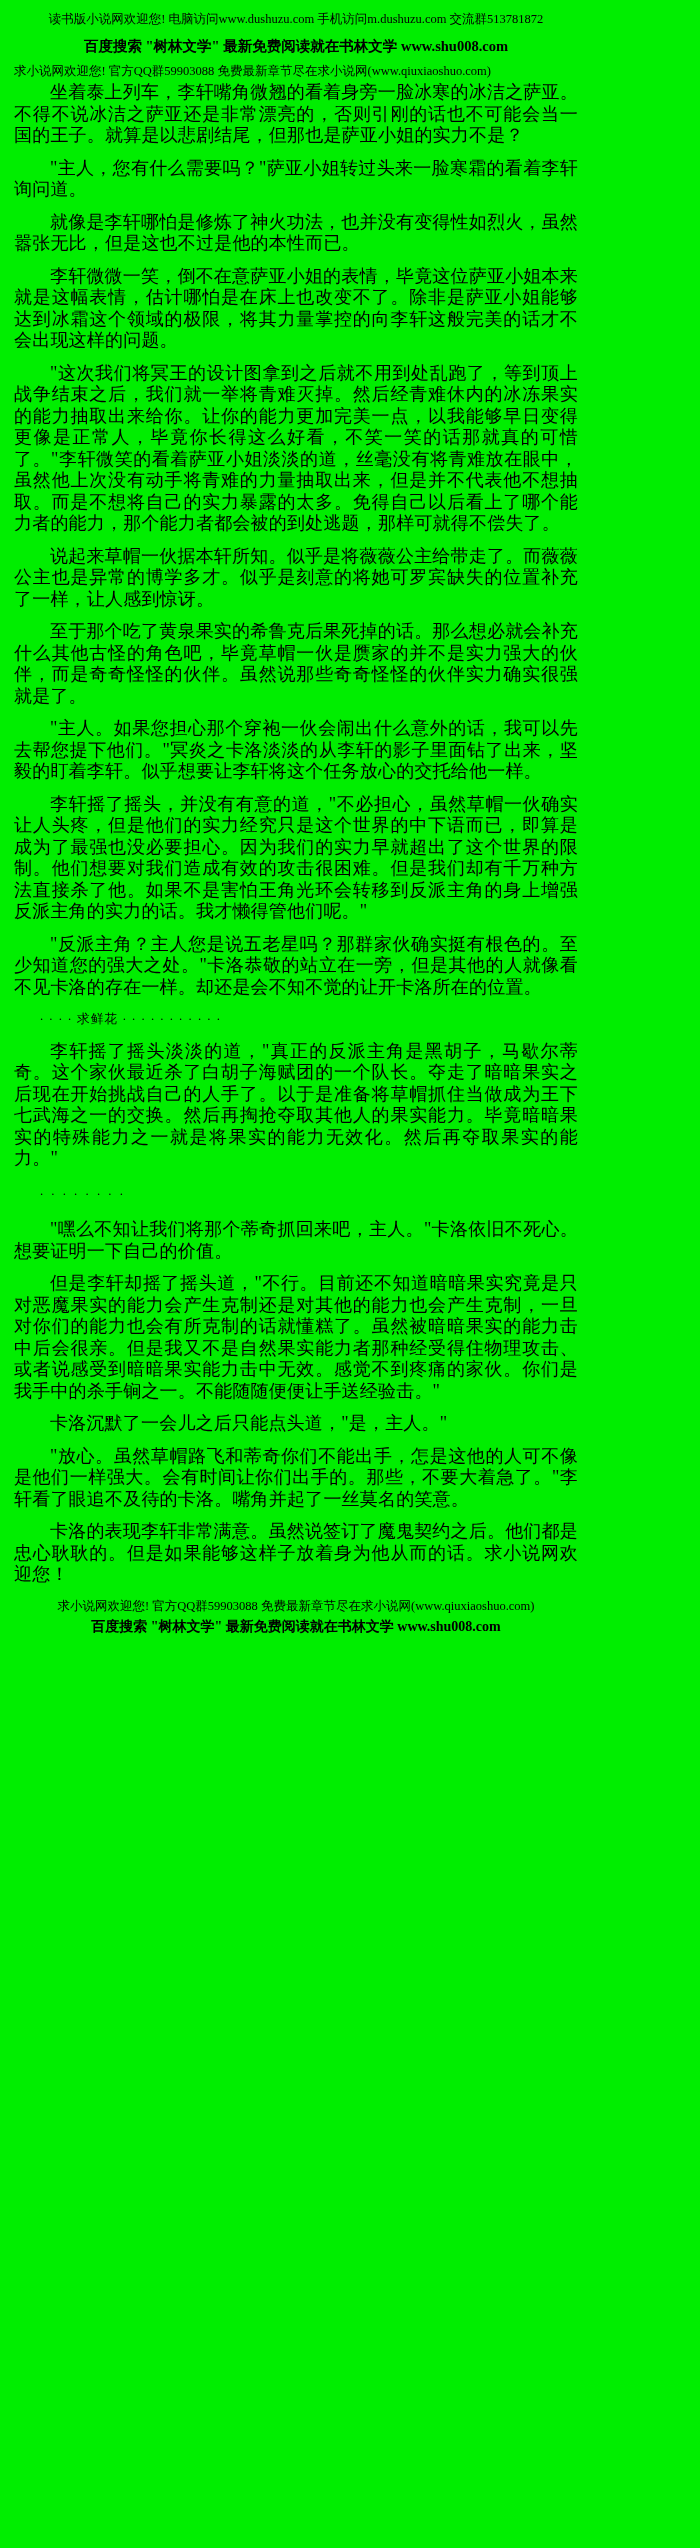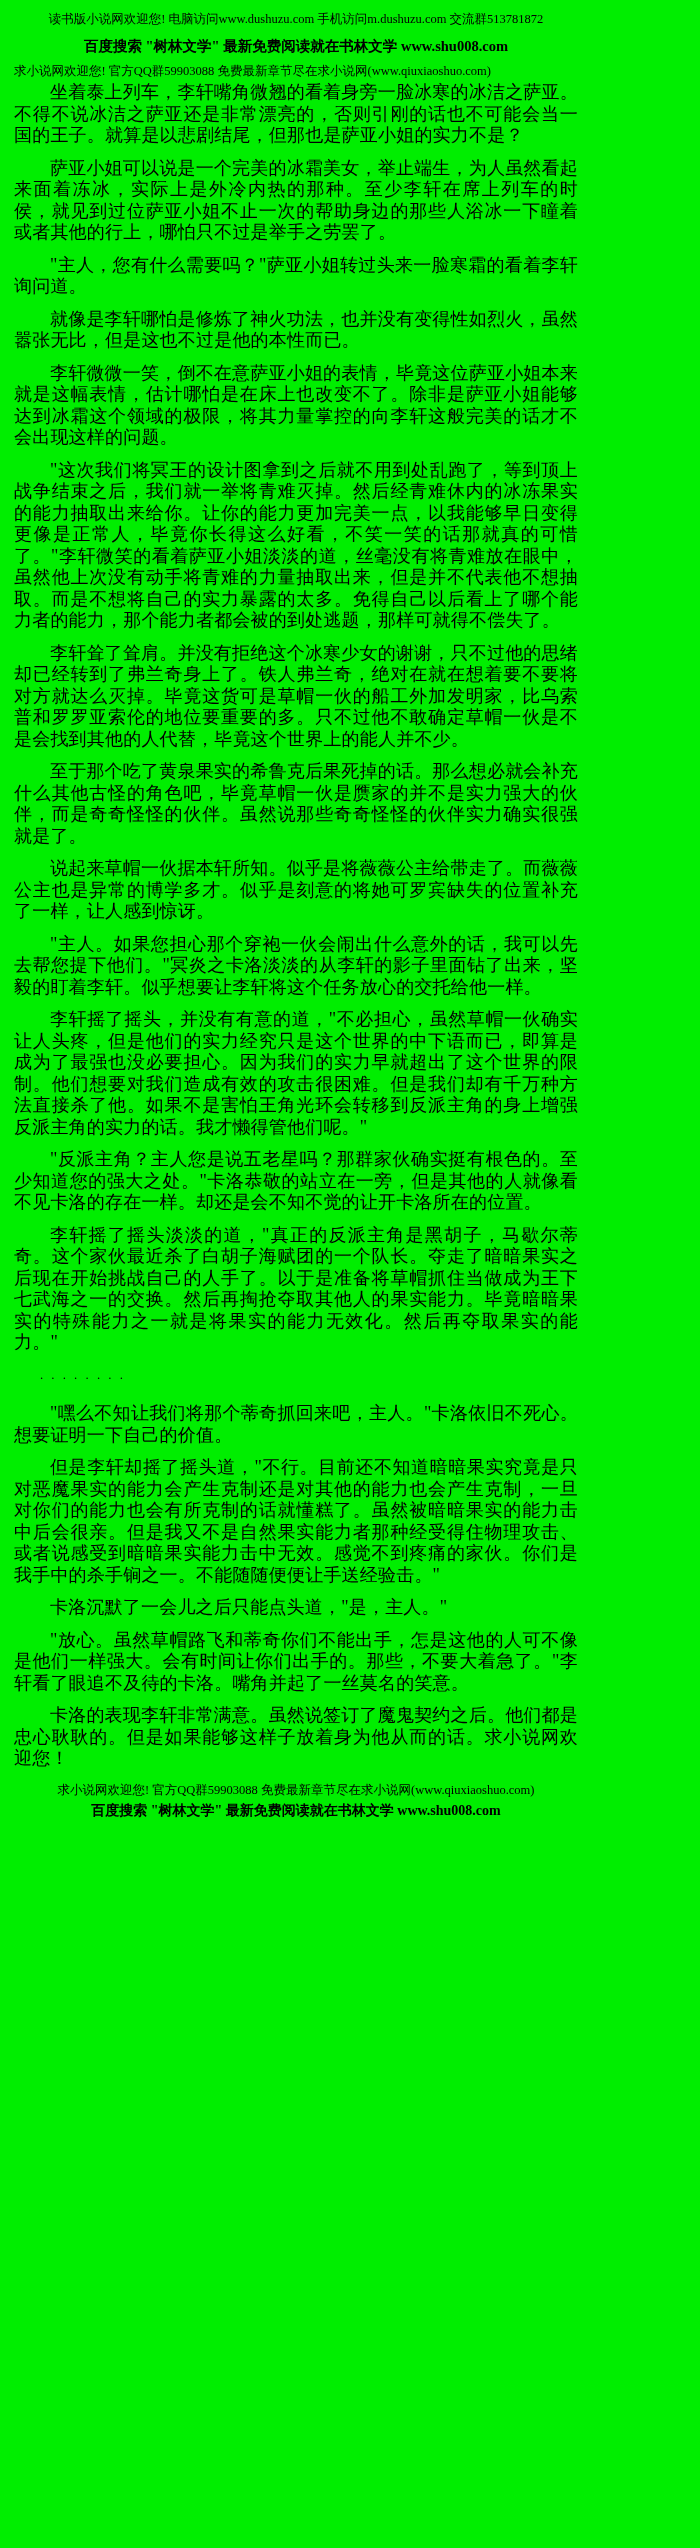--- a/index.html
+++ b/index.html
@@ -87,32 +87,31 @@
 
   <div class="spacer-top"></div>
 
   <div class="hdr-line">读书版小说网欢迎您! 电脑访问www.dushuzu.com 手机访问m.dushuzu.com 交流群513781872</div>
 
   <div class="hdr-big">百度搜索 "树林文学" 最新免费阅读就在书林文学 www.shu008.com</div>
 
   <div class="hdr-sub">求小说网欢迎您! 官方QQ群59903088 免费最新章节尽在求小说网(www.qiuxiaoshuo.com)</div>
 
   <div class="para">坐着泰上列车，李轩嘴角微翘的看着身旁一脸冰寒的冰洁之萨亚。不得不说冰洁之萨亚还是非常漂亮的，否则引刚的话也不可能会当一国的王子。就算是以悲剧结尾，但那也是萨亚小姐的实力不是？</div>
-  <div class="para">萨亚小姐可以说是一个完美的冰霜美女，举止端生，为人虽然看起来面着冻冰，实际上是外冷内热的那种。至少李轩在席上列车的时侯，就见到过位萨亚小姐不止一次的帮助身边的那些人浴冰一下瞳着或者其他的行上，哪怕只不过是举手之劳罢了。</div>
   <div class="para">"主人，您有什么需要吗？"萨亚小姐转过头来一脸寒霜的看着李轩询问道。</div>
   <div class="para">就像是李轩哪怕是修炼了神火功法，也并没有变得性如烈火，虽然嚣张无比，但是这也不过是他的本性而已。</div>
   <div class="para">李轩微微一笑，倒不在意萨亚小姐的表情，毕竟这位萨亚小姐本来就是这幅表情，估计哪怕是在床上也改变不了。除非是萨亚小姐能够达到冰霜这个领域的极限，将其力量掌控的向李轩这般完美的话才不会出现这样的问题。</div>
   <div class="para">"这次我们将冥王的设计图拿到之后就不用到处乱跑了，等到顶上战争结束之后，我们就一举将青难灭掉。然后经青难休内的冰冻果实的能力抽取出来给你。让你的能力更加完美一点，以我能够早日变得更像是正常人，毕竟你长得这么好看，不笑一笑的话那就真的可惜了。"李轩微笑的看着萨亚小姐淡淡的道，丝毫没有将青难放在眼中，虽然他上次没有动手将青难的力量抽取出来，但是并不代表他不想抽取。而是不想将自己的实力暴露的太多。免得自己以后看上了哪个能力者的能力，那个能力者都会被的到处逃题，那样可就得不偿失了。</div>
-  <div class="para">李轩耸了耸肩。并没有拒绝这个冰寒少女的谢谢，只不过他的思绪却已经转到了弗兰奇身上了。铁人弗兰奇，绝对在就在想着要不要将对方就达么灭掉。毕竟这货可是草帽一伙的船工外加发明家，比乌索普和罗罗亚索伦的地位要重要的多。只不过他不敢确定草帽一伙是不是会找到其他的人代替，毕竟这个世界上的能人并不少。</div>
+  <div class="para">说起来草帽一伙据本轩所知。似乎是将薇薇公主给带走了。而薇薇公主也是异常的博学多才。似乎是刻意的将她可罗宾缺失的位置补充了一样，让人感到惊讶。</div>
   <div class="para">至于那个吃了黄泉果实的希鲁克后果死掉的话。那么想必就会补充什么其他古怪的角色吧，毕竟草帽一伙是赝家的并不是实力强大的伙伴，而是奇奇怪怪的伙伴。虽然说那些奇奇怪怪的伙伴实力确实很强就是了。</div>
-  <div class="para">说起来草帽一伙据本轩所知。似乎是将薇薇公主给带走了。而薇薇公主也是异常的博学多才。似乎是刻意的将她可罗宾缺失的位置补充了一样，让人感到惊讶。</div>
   <div class="para">"主人。如果您担心那个穿袍一伙会闹出什么意外的话，我可以先去帮您提下他们。"冥炎之卡洛淡淡的从李轩的影子里面钻了出来，坚毅的盯着李轩。似乎想要让李轩将这个任务放心的交托给他一样。</div>
   <div class="para">李轩摇了摇头，并没有有意的道，"不必担心，虽然草帽一伙确实让人头疼，但是他们的实力经究只是这个世界的中下语而已，即算是成为了最强也没必要担心。因为我们的实力早就超出了这个世界的限制。他们想要对我们造成有效的攻击很困难。但是我们却有千万种方法直接杀了他。如果不是害怕王角光环会转移到反派主角的身上增强反派主角的实力的话。我才懒得管他们呢。"</div>
   <div class="para">"反派主角？主人您是说五老星吗？那群家伙确实挺有根色的。至少知道您的强大之处。"卡洛恭敬的站立在一旁，但是其他的人就像看不见卡洛的存在一样。却还是会不知不觉的让开卡洛所在的位置。</div>
 
+  <div class="sep">· · · · 求鲜花 · · · · · · · · · · ·</div>
 
   <div class="para">李轩摇了摇头淡淡的道，"真正的反派主角是黑胡子，马歇尔蒂奇。这个家伙最近杀了白胡子海赋团的一个队长。夺走了暗暗果实之后现在开始挑战自己的人手了。以于是准备将草帽抓住当做成为王下七武海之一的交换。然后再掏抢夺取其他人的果实能力。毕竟暗暗果实的特殊能力之一就是将果实的能力无效化。然后再夺取果实的能力。"</div>
 
   <div class="dots">· · · · · · · ·</div>
 
   <div class="para">"嘿么不知让我们将那个蒂奇抓回来吧，主人。"卡洛依旧不死心。想要证明一下自己的价值。</div>
   <div class="para">但是李轩却摇了摇头道，"不行。目前还不知道暗暗果实究竟是只对恶魔果实的能力会产生克制还是对其他的能力也会产生克制，一旦对你们的能力也会有所克制的话就懂糕了。虽然被暗暗果实的能力击中后会很亲。但是我又不是自然果实能力者那种经受得住物理攻击、或者说感受到暗暗果实能力击中无效。感觉不到疼痛的家伙。你们是我手中的杀手锏之一。不能随随便便让手送经验击。"</div>
   <div class="para">卡洛沉默了一会儿之后只能点头道，"是，主人。"</div>
   <div class="para">"放心。虽然草帽路飞和蒂奇你们不能出手，怎是这他的人可不像是他们一样强大。会有时间让你们出手的。那些，不要大着急了。"李轩看了眼追不及待的卡洛。嘴角并起了一丝莫名的笑意。</div>
   <div class="para">卡洛的表现李轩非常满意。虽然说签订了魔鬼契约之后。他们都是忠心耿耿的。但是如果能够这样子放着身为他从而的话。求小说网欢迎您！</div>

